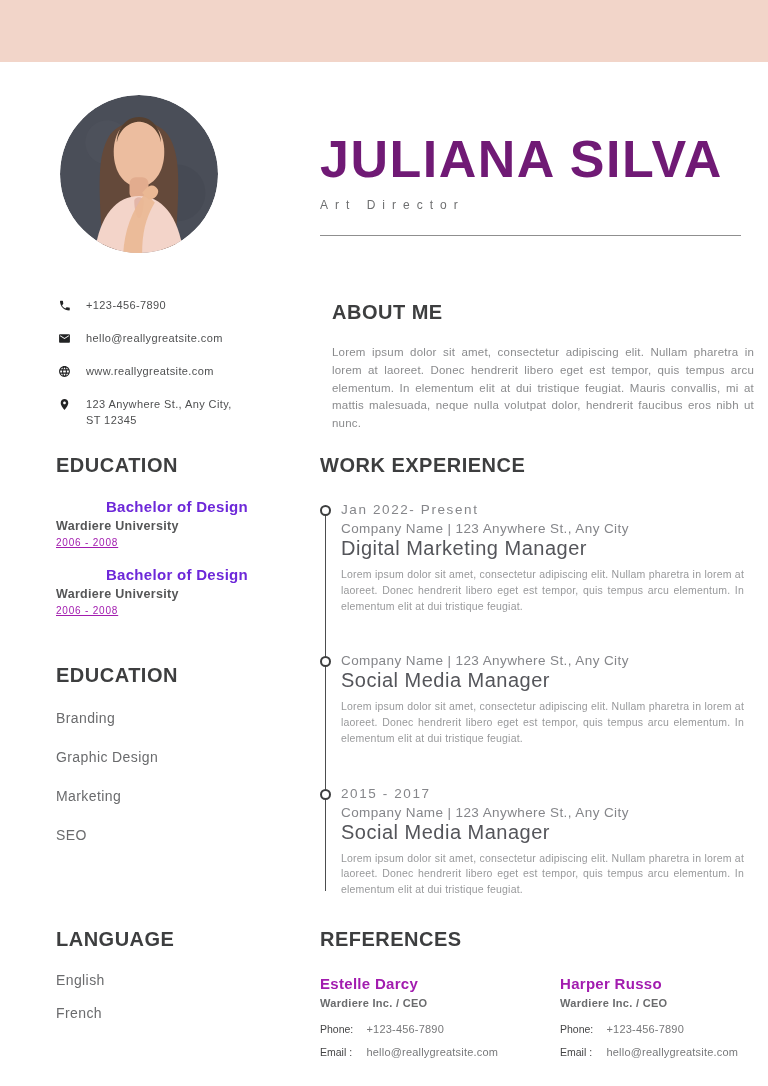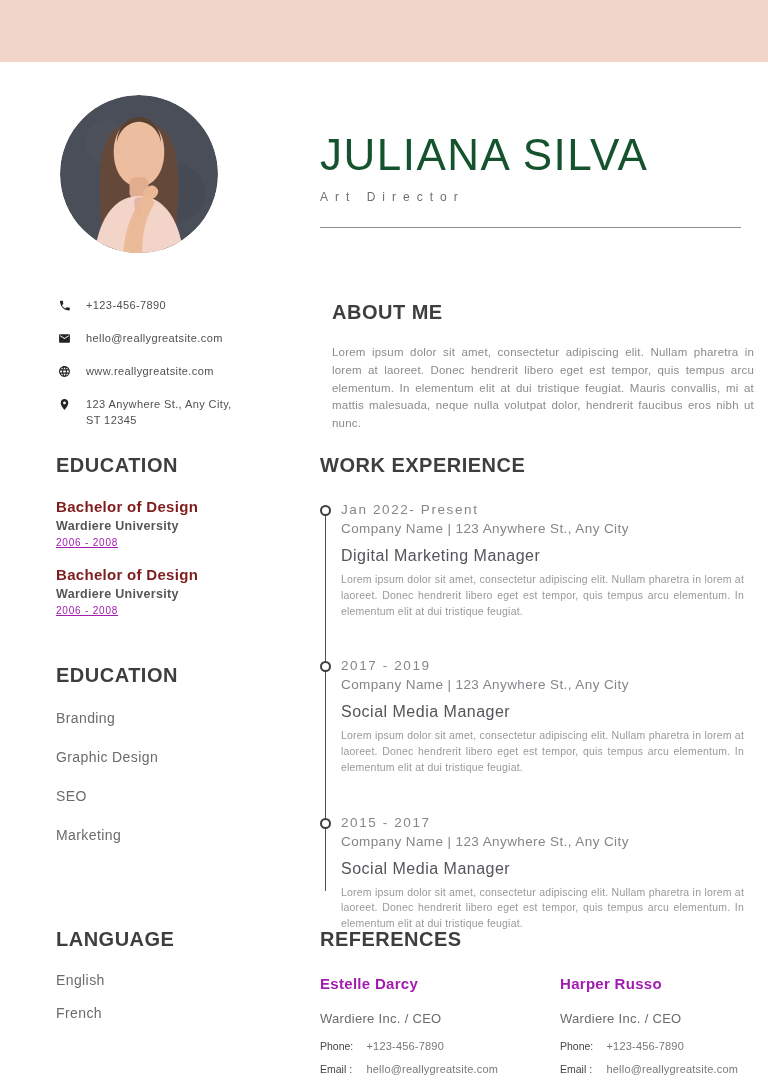--- a/index.html
+++ b/index.html
@@ -9,21 +9,21 @@
     overflow:hidden;
   }
   .topbar{position:absolute;left:0;top:0;width:768px;height:62px;background:#f2d5c9;}
 
   
   .photo{position:absolute;left:60px;top:95px;width:158px;height:158px;border-radius:50%;overflow:hidden;}
   .photo svg{display:block;width:100%;height:100%;}
 
   
   .header{position:absolute;left:320px;top:133px;width:421px;}
-  .name{margin:0;font-size:44px;font-weight:400;letter-spacing:1.5px;color:#14532d;line-height:1;}
+  .name{margin:0;font-size:52px;font-weight:700;letter-spacing:1.5px;color:#701a75;line-height:1;}
   .subtitle{margin-top:13px;font-size:12px;letter-spacing:7px;color:#6e6f70;}
   .rule{margin-top:23px;border-top:1px solid #8f8f8f;height:0;width:421px;}
 
   
   .contact{position:absolute;left:58px;top:298px;width:200px;}
   .contact-row{display:flex;align-items:flex-start;gap:15px;margin-bottom:17px;}
   .cicon{flex:0 0 13px;width:13px;height:13px;margin-top:1px;}
   .cicon svg{display:block;width:13px;height:13px;fill:#222324;}
   .ctext{font-size:11px;color:#4e4f50;letter-spacing:.4px;line-height:1.45;max-width:160px;}
 
@@ -31,52 +31,52 @@
   .sec-h{margin:0;font-size:20px;font-weight:700;letter-spacing:.5px;color:#3d3e3f;line-height:1;}
 
   
   .about{position:absolute;left:332px;top:302px;width:422px;}
   .about-body{margin-top:22px;font-size:11.5px;line-height:1.55;color:#8a8b8d;text-align:justify;letter-spacing:.2px;}
 
   
   .education{position:absolute;left:56px;top:455px;width:242px;}
   .edu-entry{margin-top:23px;}
   .edu-entry + .edu-entry{margin-top:18px;}
-  .edu-degree{font-size:15px;font-weight:700;color:#7f1d1d;letter-spacing:.3px;}
+  .edu-degree{font-size:15px;font-weight:700;color:#6d28d9;letter-spacing:.3px;text-align:center;}
   .edu-school{margin-top:4px;font-size:12.5px;font-weight:700;color:#555657;letter-spacing:.3px;}
   .edu-years{margin-top:4px;font-size:10px;color:#a21caf;letter-spacing:.8px;text-decoration:underline;}
 
   
   .work{position:absolute;left:320px;top:455px;width:424px;}
   .work-list{position:relative;margin-top:27px;}
   .rail{position:absolute;left:4.5px;top:9px;width:1.5px;height:380px;background:#4c4d4e;}
   .work-entry{position:relative;padding-left:21px;margin-bottom:39px;}
   .dot{position:absolute;left:0;top:3px;width:7px;height:7px;border:2px solid #3d3e3f;border-radius:50%;background:#ffffff;}
   .work-date{font-size:13.5px;color:#85868a;letter-spacing:1.6px;}
   .work-company{margin-top:4px;font-size:13.5px;color:#85868a;letter-spacing:.4px;}
-  .work-role{margin-top:11px;font-size:16px;color:#54555a;letter-spacing:.5px;}
+  .work-role{margin-top:1px;font-size:20px;color:#54555a;letter-spacing:.5px;}
   .work-desc{margin-top:7px;font-size:10.5px;line-height:1.5;color:#98999b;text-align:justify;letter-spacing:.2px;}
 
   
   .expertise{position:absolute;left:56px;top:665px;width:242px;}
   .exp-item{margin-top:25px;font-size:14px;color:#6a6b6d;letter-spacing:.4px;line-height:1;}
   .exp-item:first-of-type{margin-top:26px;}
 
   
   .language{position:absolute;left:56px;top:929px;width:242px;}
   .lang-item{margin-top:24px;font-size:14px;color:#6a6b6d;letter-spacing:.4px;line-height:1;}
   .lang-item + .lang-item{margin-top:19px;}
 
   
   .references{position:absolute;left:320px;top:929px;width:440px;}
   .ref-cards{display:flex;margin-top:26px;}
   .ref-card{width:240px;}
   .ref-card + .ref-card{width:200px;}
   .ref-name{font-size:15px;font-weight:700;color:#a21caf;letter-spacing:.3px;}
-  .ref-pos{margin-top:19px;font-size:13px;color:#6a6b6d;letter-spacing:.3px;}
+  .ref-pos{margin-top:5px;font-size:11px;color:#6a6b6d;letter-spacing:.3px;font-weight:bold;}
   .ref-row{margin-top:11px;line-height:1;}
   .ref-row + .ref-row{margin-top:7px;}
   .ref-label{display:inline-block;min-width:42px;font-size:10.5px;font-weight:400;color:#454546;}
   .ref-val{font-size:11px;color:#77787a;letter-spacing:.2px;}
 </style>
 </head>
 <body>
 
 <div class="page">
 
@@ -166,42 +166,41 @@
       <div class="work-entry">
         <span class="dot"></span>
         <div class="work-date">Jan 2022- Present</div>
         <div class="work-company">Company Name | 123 Anywhere St., Any City</div>
         <div class="work-role">Digital Marketing Manager</div>
         <div class="work-desc">Lorem ipsum dolor sit amet, consectetur adipiscing elit. Nullam pharetra in lorem at laoreet. Donec hendrerit libero eget est tempor, quis tempus arcu elementum. In elementum elit at dui tristique feugiat.</div>
       </div>
 
       <div class="work-entry">
         <span class="dot"></span>
-        <div class="work-date">2017 - 2019</div>
         <div class="work-company">Company Name | 123 Anywhere St., Any City</div>
         <div class="work-role">Social Media Manager</div>
         <div class="work-desc">Lorem ipsum dolor sit amet, consectetur adipiscing elit. Nullam pharetra in lorem at laoreet. Donec hendrerit libero eget est tempor, quis tempus arcu elementum. In elementum elit at dui tristique feugiat.</div>
       </div>
 
       <div class="work-entry">
         <span class="dot"></span>
         <div class="work-date">2015 - 2017</div>
         <div class="work-company">Company Name | 123 Anywhere St., Any City</div>
         <div class="work-role">Social Media Manager</div>
         <div class="work-desc">Lorem ipsum dolor sit amet, consectetur adipiscing elit. Nullam pharetra in lorem at laoreet. Donec hendrerit libero eget est tempor, quis tempus arcu elementum. In elementum elit at dui tristique feugiat.</div>
       </div>
     </div>
   </section>
 
   <section class="expertise">
     <h2 class="sec-h">EDUCATION</h2>
     <div class="exp-item">Branding</div>
     <div class="exp-item">Graphic Design</div>
+    <div class="exp-item">Marketing</div>
     <div class="exp-item">SEO</div>
-    <div class="exp-item">Marketing</div>
   </section>
 
   <section class="language">
     <h2 class="sec-h">LANGUAGE</h2>
     <div class="lang-item">English</div>
     <div class="lang-item">French</div>
   </section>
 
   <section class="references">
     <h2 class="sec-h">REFERENCES</h2>

